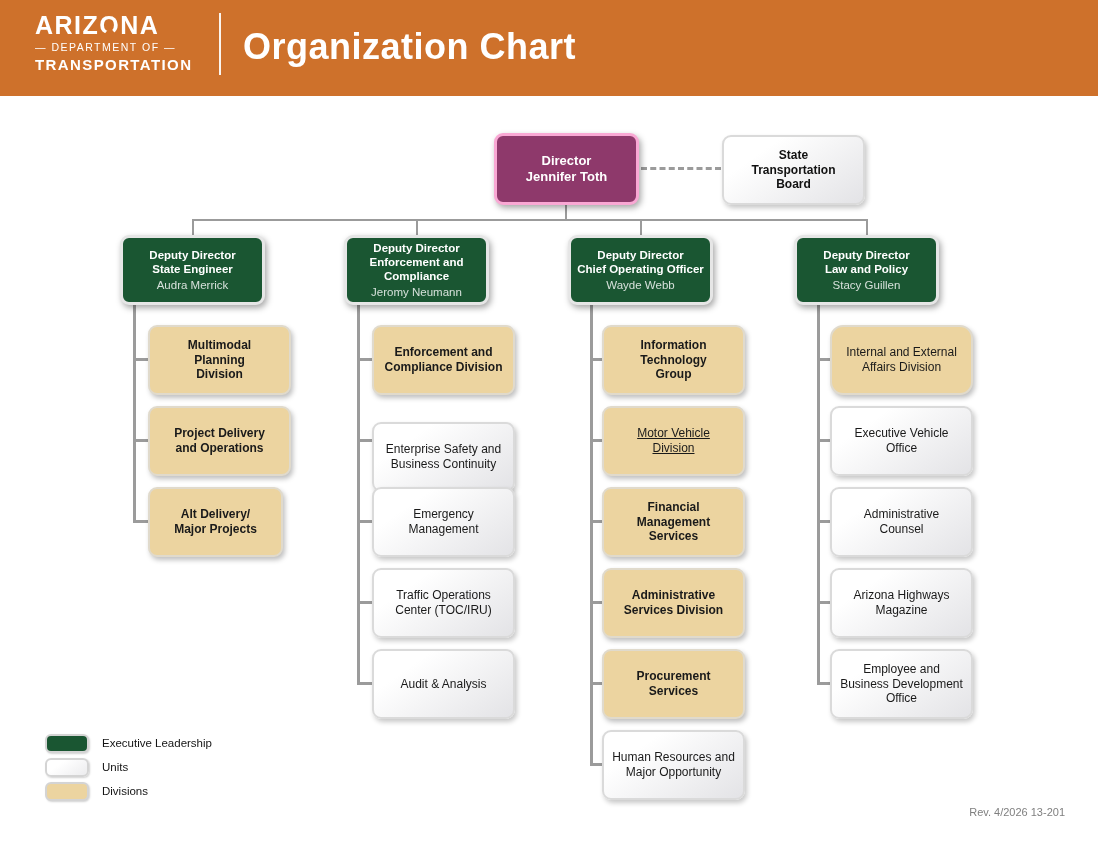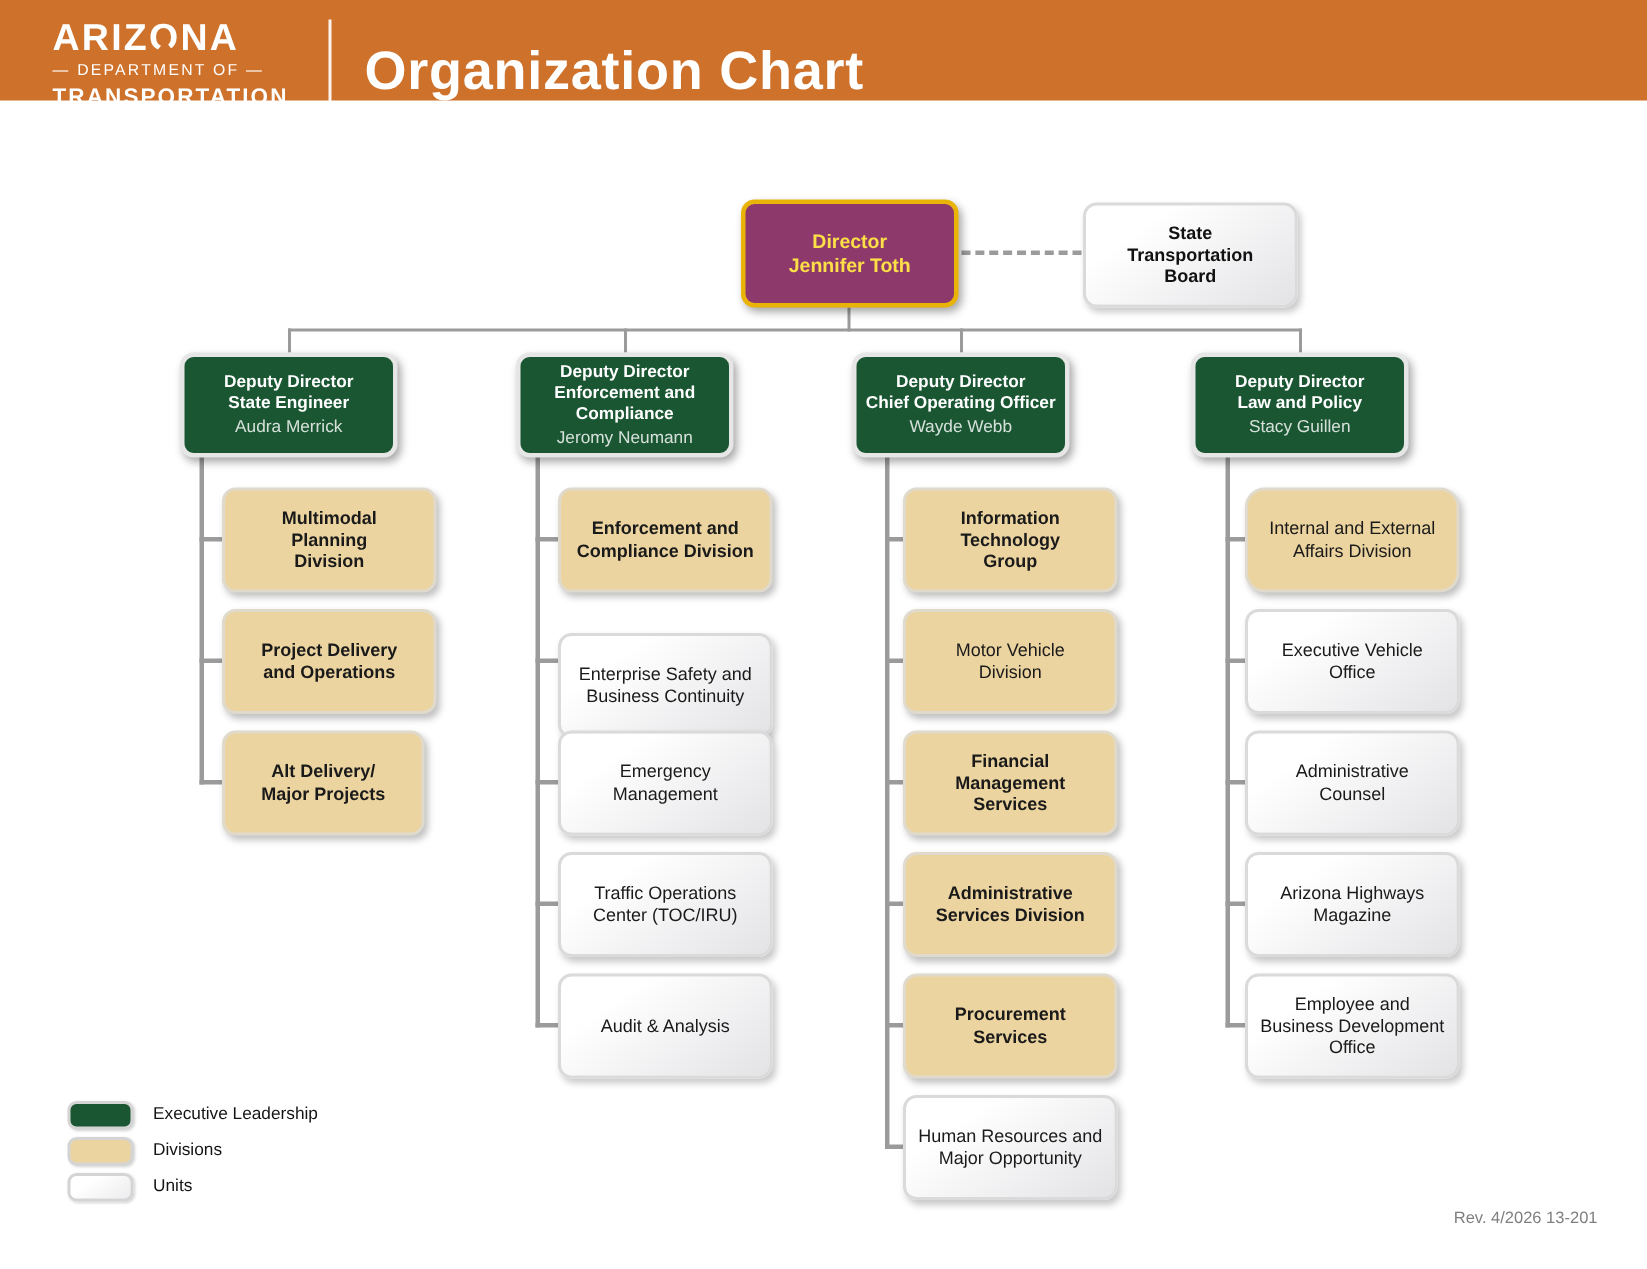--- a/index.html
+++ b/index.html
@@ -2,34 +2,34 @@
 <html style="--orange: #CE712B; --purple: #8E396B; --green: #1A5632; --tan: #ECD4A0; --line: #9B9B9B;"><head>
 <meta charset="utf-8">
 <style>
   html,body{margin:0;padding:0;}
   body{
     width:1098px;height:846px;position:relative;overflow:hidden;
     background:#ffffff;font-family:"Liberation Sans",sans-serif;
     -webkit-font-smoothing:antialiased;
   }
   
-  .header{position:absolute;left:0;top:0;width:1098px;height:67px;background:var(--orange);}
+  .header{position:absolute;left:0;top:0;width:1098px;height:96px;background:var(--orange);}
   .logo{position:absolute;left:35px;top:13px;color:#fff;line-height:1;}
   .logo-name{font-size:25px;font-weight:bold;letter-spacing:1.5px;}
   .logo-o{position:relative;display:inline-block;}
   .logo-o .mtn{position:absolute;left:50%;transform:translateX(-50%);bottom:2px;width:0;height:0;
     border-left:7px solid transparent;border-right:7px solid transparent;border-bottom:9px solid var(--orange);}
   .logo-dept{font-size:10.5px;letter-spacing:1.5px;margin-top:4px;font-weight:400;}
   .logo-trans{font-size:15px;font-weight:bold;letter-spacing:1.4px;margin-top:4px;}
   .header-sep{position:absolute;left:219px;top:13px;width:2px;height:62px;background:rgba(255,255,255,.92);}
   .header-title{position:absolute;left:243px;top:26px;font-size:36px;font-weight:bold;color:#fff;letter-spacing:.5px;}
   
   .box{position:absolute;border-radius:9px;display:flex;flex-direction:column;align-items:center;justify-content:center;
     text-align:center;white-space:pre-line;box-sizing:border-box;line-height:1.22;}
-  .purple{background:var(--purple);border:3px solid #eab308;color:#fde047;box-shadow:2px 3px 6px rgba(0,0,0,.35);align-items:center;}
+  .purple{background:var(--purple);border:3px solid #f9a8d4;color:#ffffff;box-shadow:2px 3px 6px rgba(0,0,0,.35);align-items:center;}
   .green{background:var(--green);border:3px solid #e6e6e6;color:#fff;box-shadow:2px 3px 6px rgba(0,0,0,.35);}
   .division{background:var(--tan);border:2px solid #e0dacc;color:#1a1a1a;box-shadow:2px 3px 5px rgba(0,0,0,.25);}
   .unit{background:linear-gradient(145deg,#ffffff 25%,#e3e3e6 100%);border:2px solid #dadada;color:#1a1a1a;box-shadow:2px 3px 5px rgba(0,0,0,.22);}
   .child-label{font-size:12px;}
   .child-label.bold{font-weight:bold;}
   .dir-title,.dir-name{font-size:13px;font-weight:bold;}
   .board-label{font-size:12px;font-weight:bold;color:#111;}
   .dep-title,.dep-role{font-size:11.5px;font-weight:bold;}
   .dep-name{font-size:11.5px;color:rgba(255,255,255,.82);margin-top:2px;}
   
@@ -108,21 +108,21 @@
     <div class="line" style="left: 357px; top: 682px; width: 15px; height: 3px;"></div>
     <div class="box unit" style="left: 372px; top: 649px; width: 143px; height: 70px; z-index: 2; padding: 2px;"><div class="child-label">Audit &amp; Analysis</div></div>
     <div class="line" style="left: 639.5px; top: 219px; width: 2px; height: 16px;"></div>
     <div class="box green" style="left: 568px; top: 235px; width: 145px; height: 70px; z-index: 2;"><div class="dep-title">Deputy Director</div><div class="dep-role">Chief Operating Officer</div><div class="dep-name">Wayde Webb</div></div>
     <div class="line" style="left: 590px; top: 303px; width: 3px; height: 463px;"></div>
     <div class="line" style="left: 590px; top: 358px; width: 12px; height: 3px;"></div>
     <div class="box division" style="left: 602px; top: 325px; width: 143px; height: 70px; z-index: 2; padding: 2px;"><div class="child-label bold">Information
 Technology
 Group</div></div>
     <div class="line" style="left: 590px; top: 439px; width: 12px; height: 3px;"></div>
-    <div class="box division" style="left: 602px; top: 406px; width: 143px; height: 70px; z-index: 2; padding: 2px;"><div class="child-label">Motor Vehicle
+    <div class="box division" style="left: 602px; top: 406px; width: 143px; height: 70px; z-index: 2; padding: 2px; text-decoration: underline;"><div class="child-label">Motor Vehicle
 Division</div></div>
     <div class="line" style="left: 590px; top: 520px; width: 12px; height: 3px;"></div>
     <div class="box division" style="left: 602px; top: 487px; width: 143px; height: 70px; z-index: 2; padding: 2px;"><div class="child-label bold">Financial
 Management
 Services</div></div>
     <div class="line" style="left: 590px; top: 601px; width: 12px; height: 3px;"></div>
     <div class="box division" style="left: 602px; top: 568px; width: 143px; height: 70px; z-index: 2; padding: 2px;"><div class="child-label bold">Administrative
 Services Division</div></div>
     <div class="line" style="left: 590px; top: 682px; width: 12px; height: 3px;"></div>
     <div class="box division" style="left: 602px; top: 649px; width: 143px; height: 70px; z-index: 2; padding: 2px;"><div class="child-label bold">Procurement
@@ -150,22 +150,22 @@
 Business Development
 Office</div></div>
   </div>
 
 <div class="legend" id="legend">
     <div class="legend-row">
       <div class="swatch executive"></div>
       <div class="legend-label">Executive Leadership</div>
     </div>
     <div class="legend-row">
+      <div class="swatch unit-sw"></div>
+      <div class="legend-label">Units</div>
+    </div>
+    <div class="legend-row">
       <div class="swatch division-sw"></div>
       <div class="legend-label">Divisions</div>
-    </div>
-    <div class="legend-row">
-      <div class="swatch unit-sw"></div>
-      <div class="legend-label">Units</div>
     </div>
   </div>
 
 <div class="rev">Rev. 4/2026 13-201</div>
 
 </body></html>

